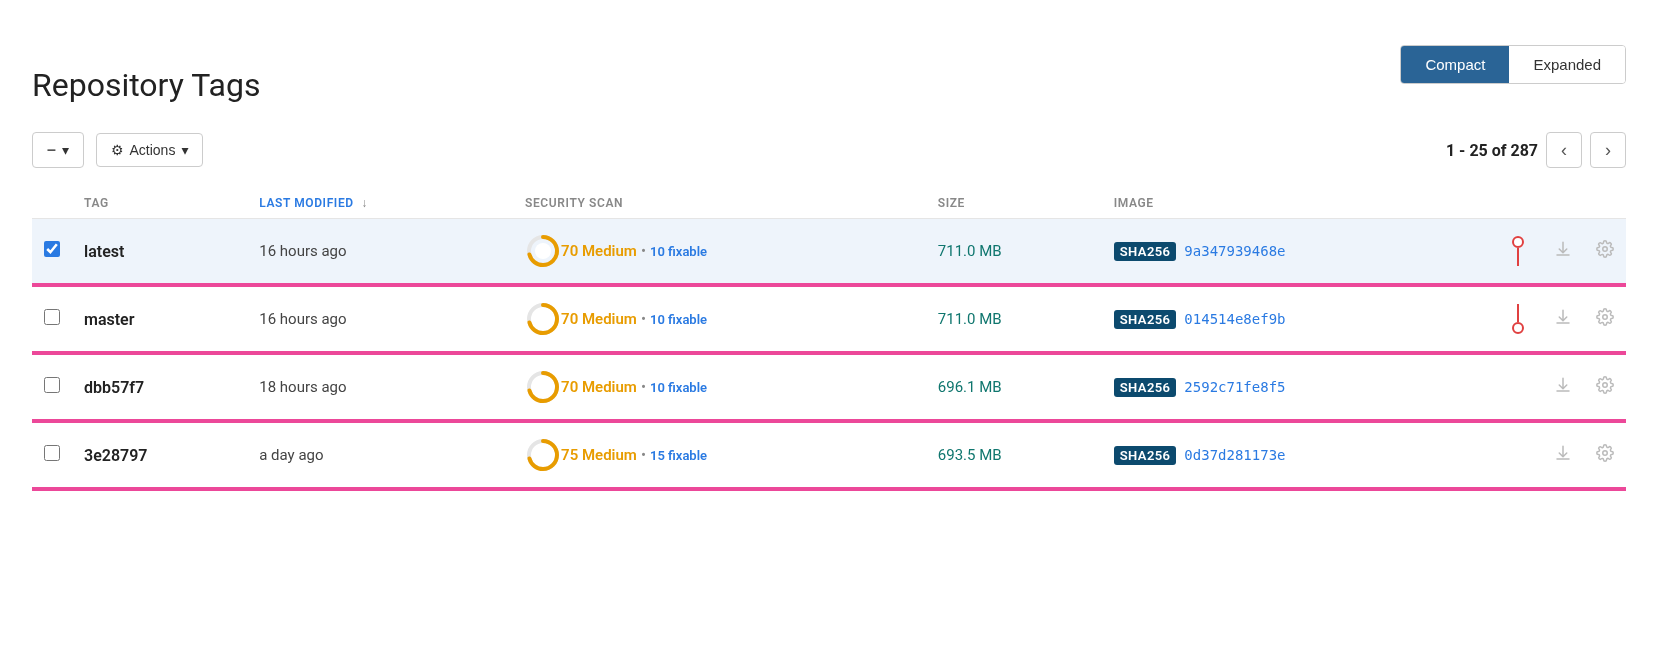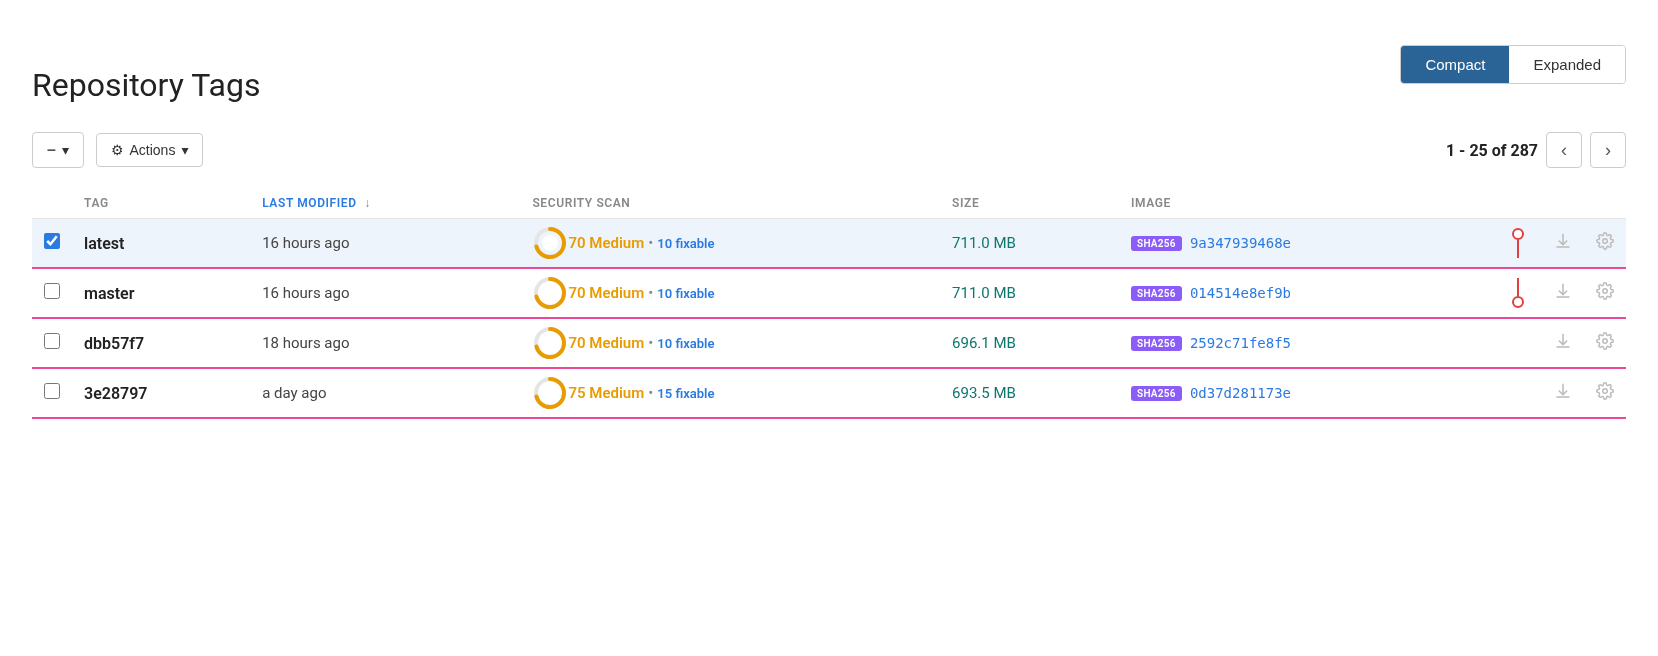--- a/index.html
+++ b/index.html
@@ -111,24 +111,24 @@
       letter-spacing: 0.05em;
       padding: 8px 12px;
       border-bottom: 1px solid #e5e5e5;
       text-transform: uppercase;
     }
     .tag-table th.sortable {
       color: #2a7ae2;
       cursor: pointer;
     }
     .tag-table td {
-      padding: 6px 12px;
+      padding: 14px 12px;
       vertical-align: middle;
       font-size: 15px;
-      border-bottom: 2px solid #ec4899;
+      border-bottom: 4px solid #ec4899;
     }
     .tag-table tr.selected td {
       background: #eef4fb;
     }
 
     
     .checkbox-cell {
       width: 40px;
       text-align: center;
     }
@@ -183,23 +183,23 @@
       white-space: nowrap;
     }
 
     
     .image-cell {
       display: flex;
       align-items: center;
       gap: 8px;
     }
     .sha-badge {
-      background: #8b5cf6;
+      background: #0c4a6e;
       color: #fff;
-      font-size: 10px;
+      font-size: 13px;
       font-weight: 600;
       padding: 2px 6px;
       border-radius: 3px;
       letter-spacing: 0.03em;
     }
     .sha-hash {
       color: #2a7ae2;
       font-size: 14px;
       font-family: monospace;
     }

